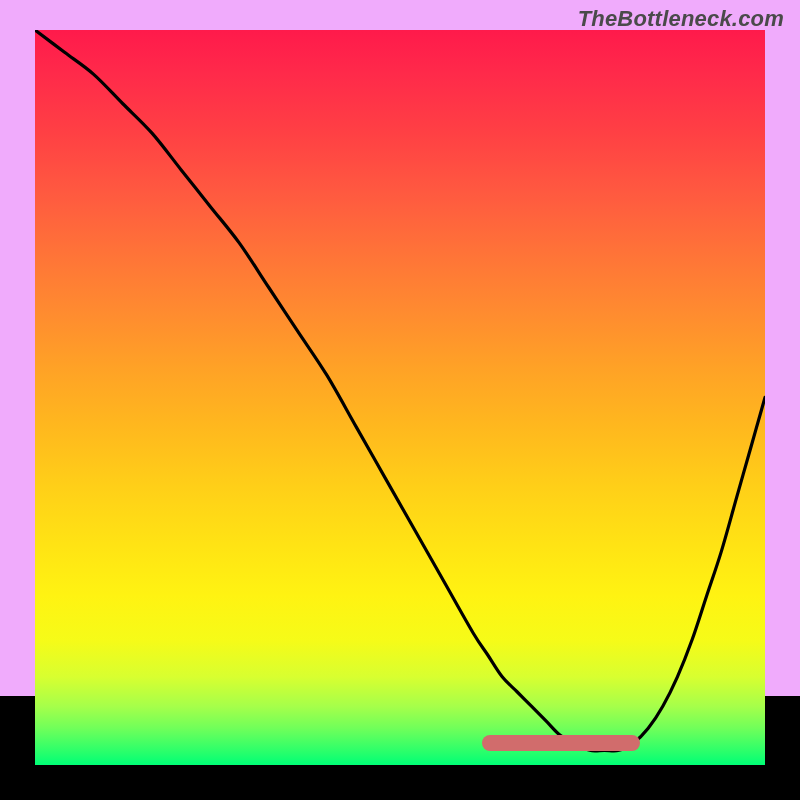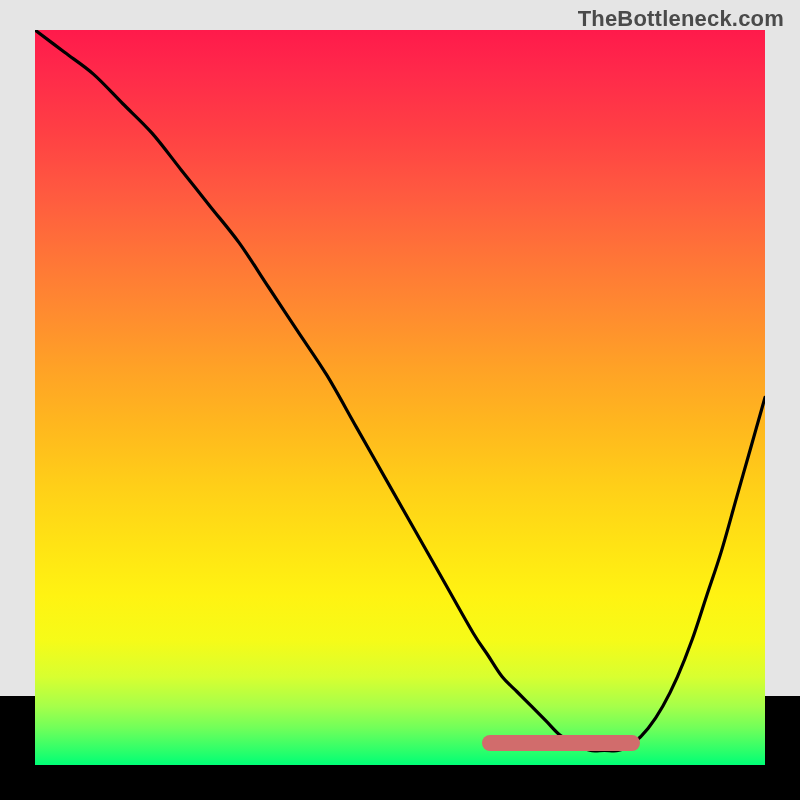--- a/index.html
+++ b/index.html
@@ -8,21 +8,22 @@
     width: 800px;
     height: 800px;
     background: #000000;
     overflow: hidden;
     font-family: Arial, Helvetica, sans-serif;
   }
   .frame {
     position: relative;
     width: 800px;
     height: 696px;
-    background: #e5e5e5;
+    background: #f0abfc;
+    font-style: italic;
   }
   .watermark {
     position: absolute;
     top: 6px;
     right: 16px;
     color: #4a4a4a;
     font-size: 22px;
     font-weight: 600;
     letter-spacing: 0.2px;
     z-index: 30;

